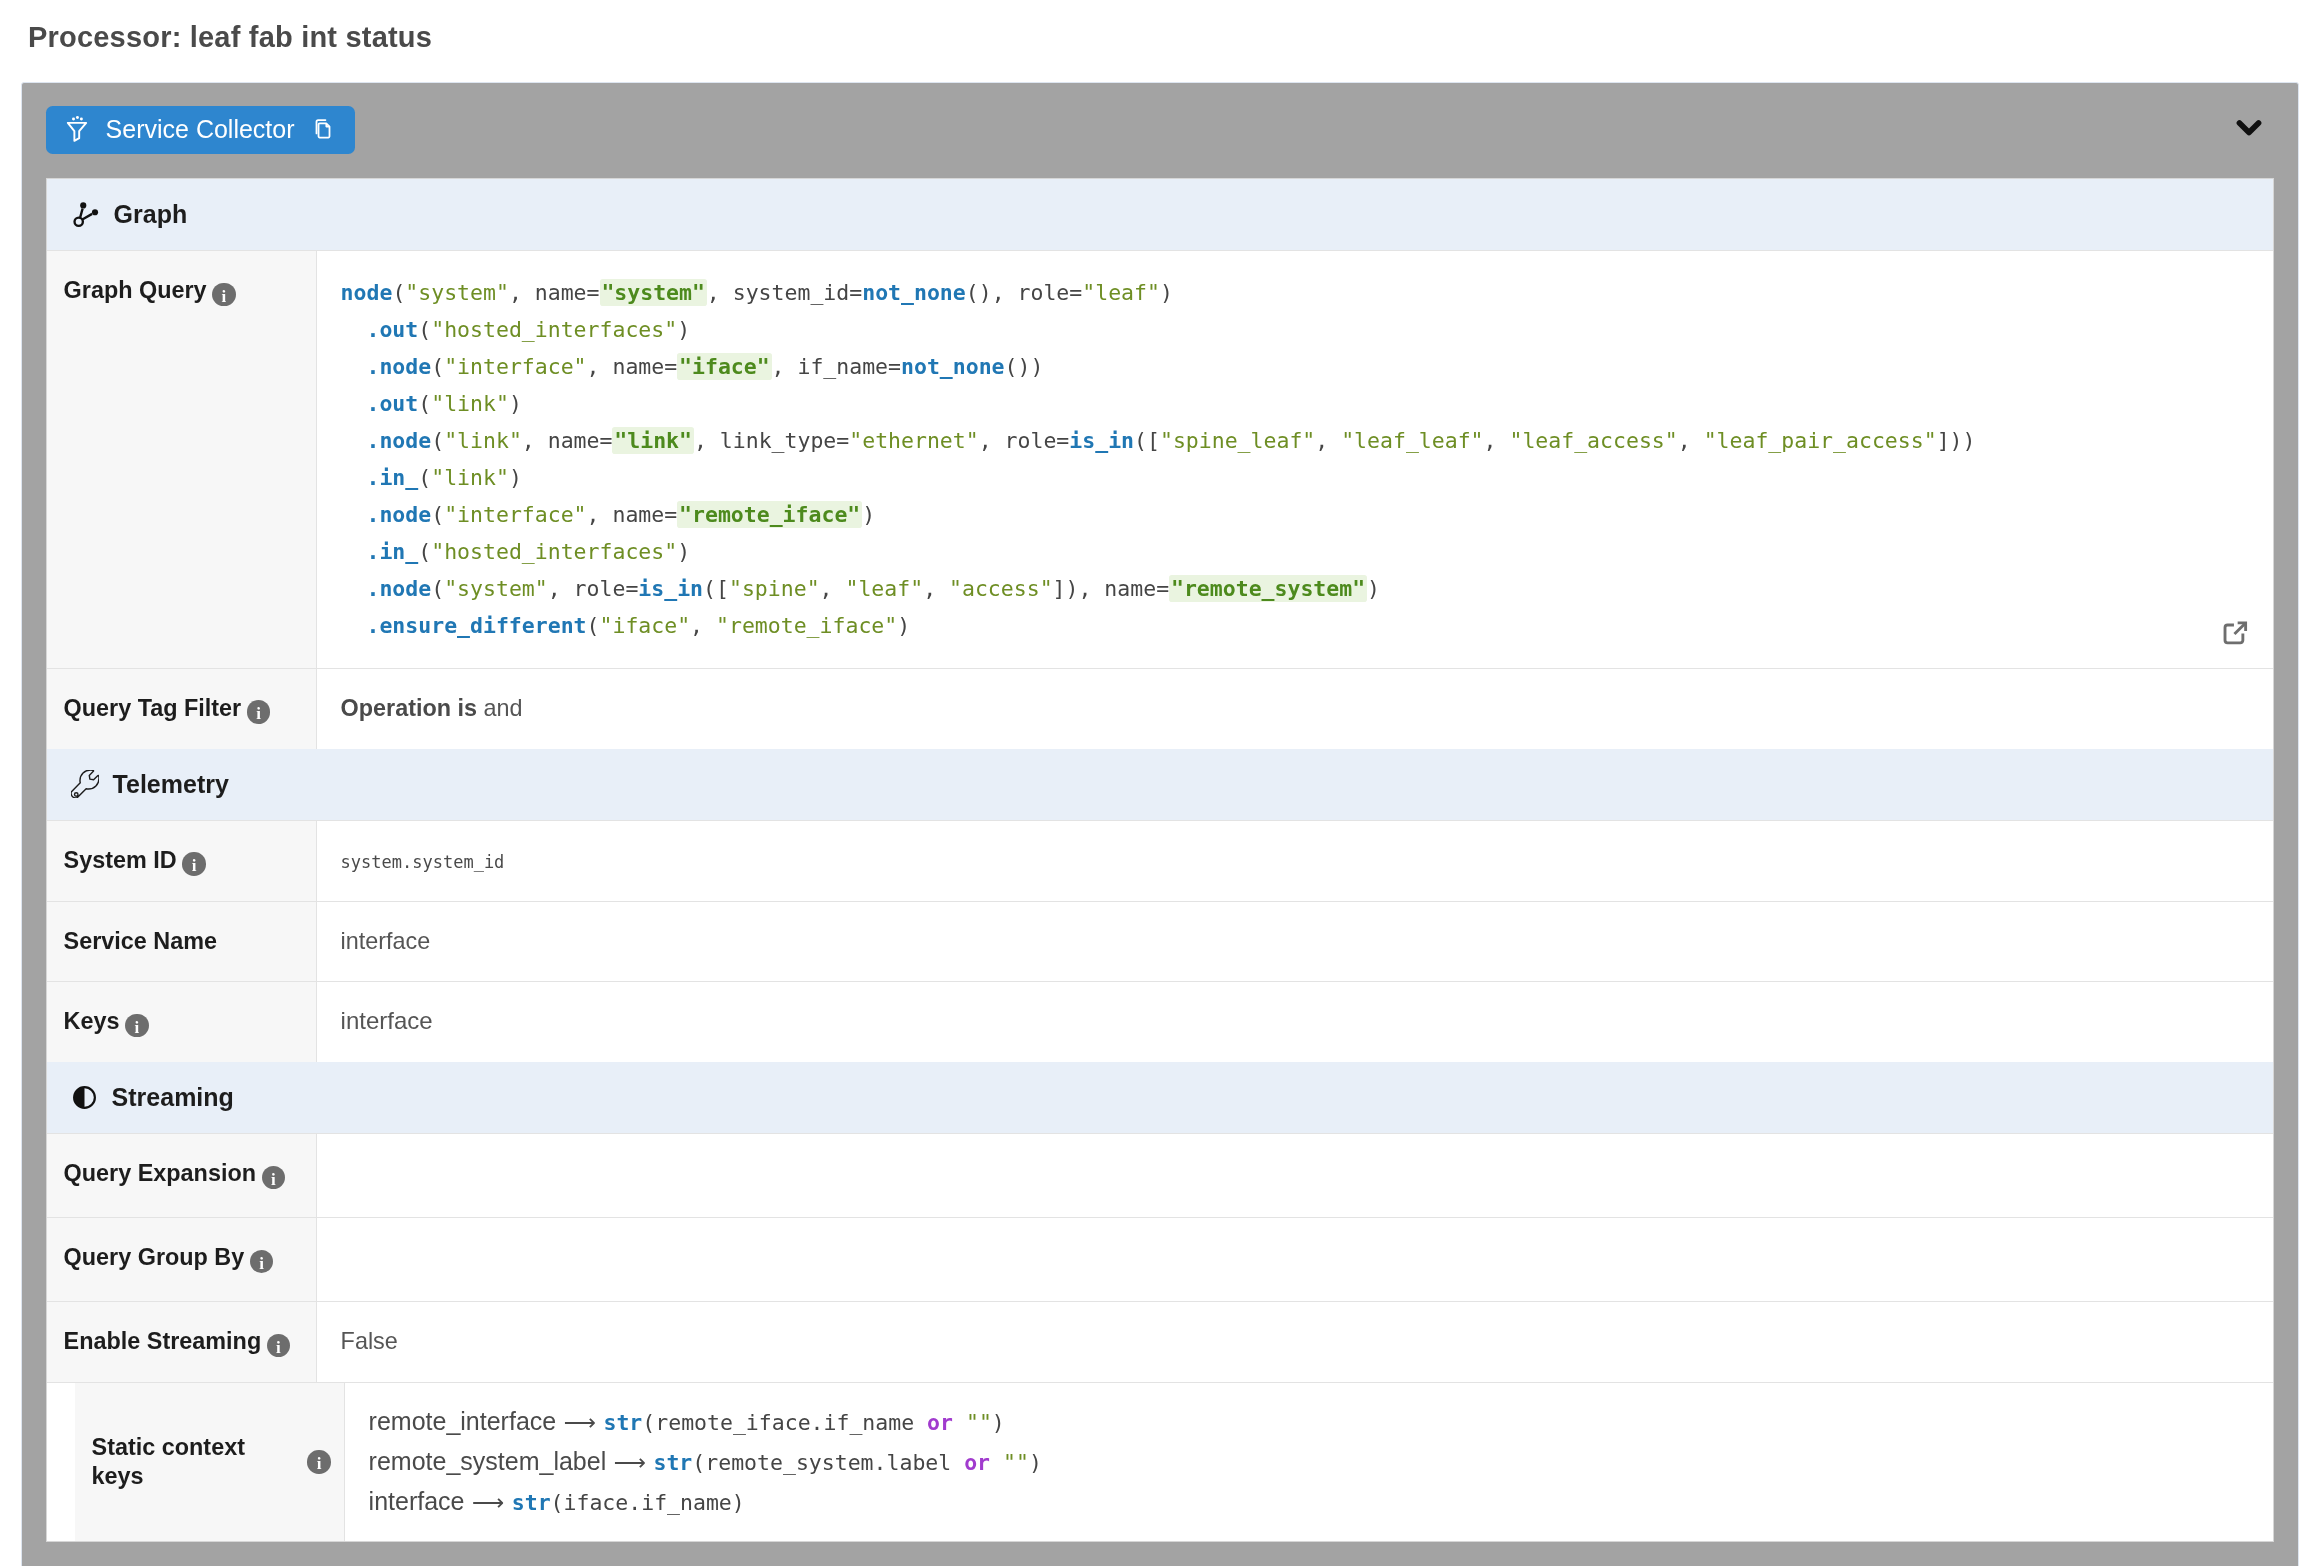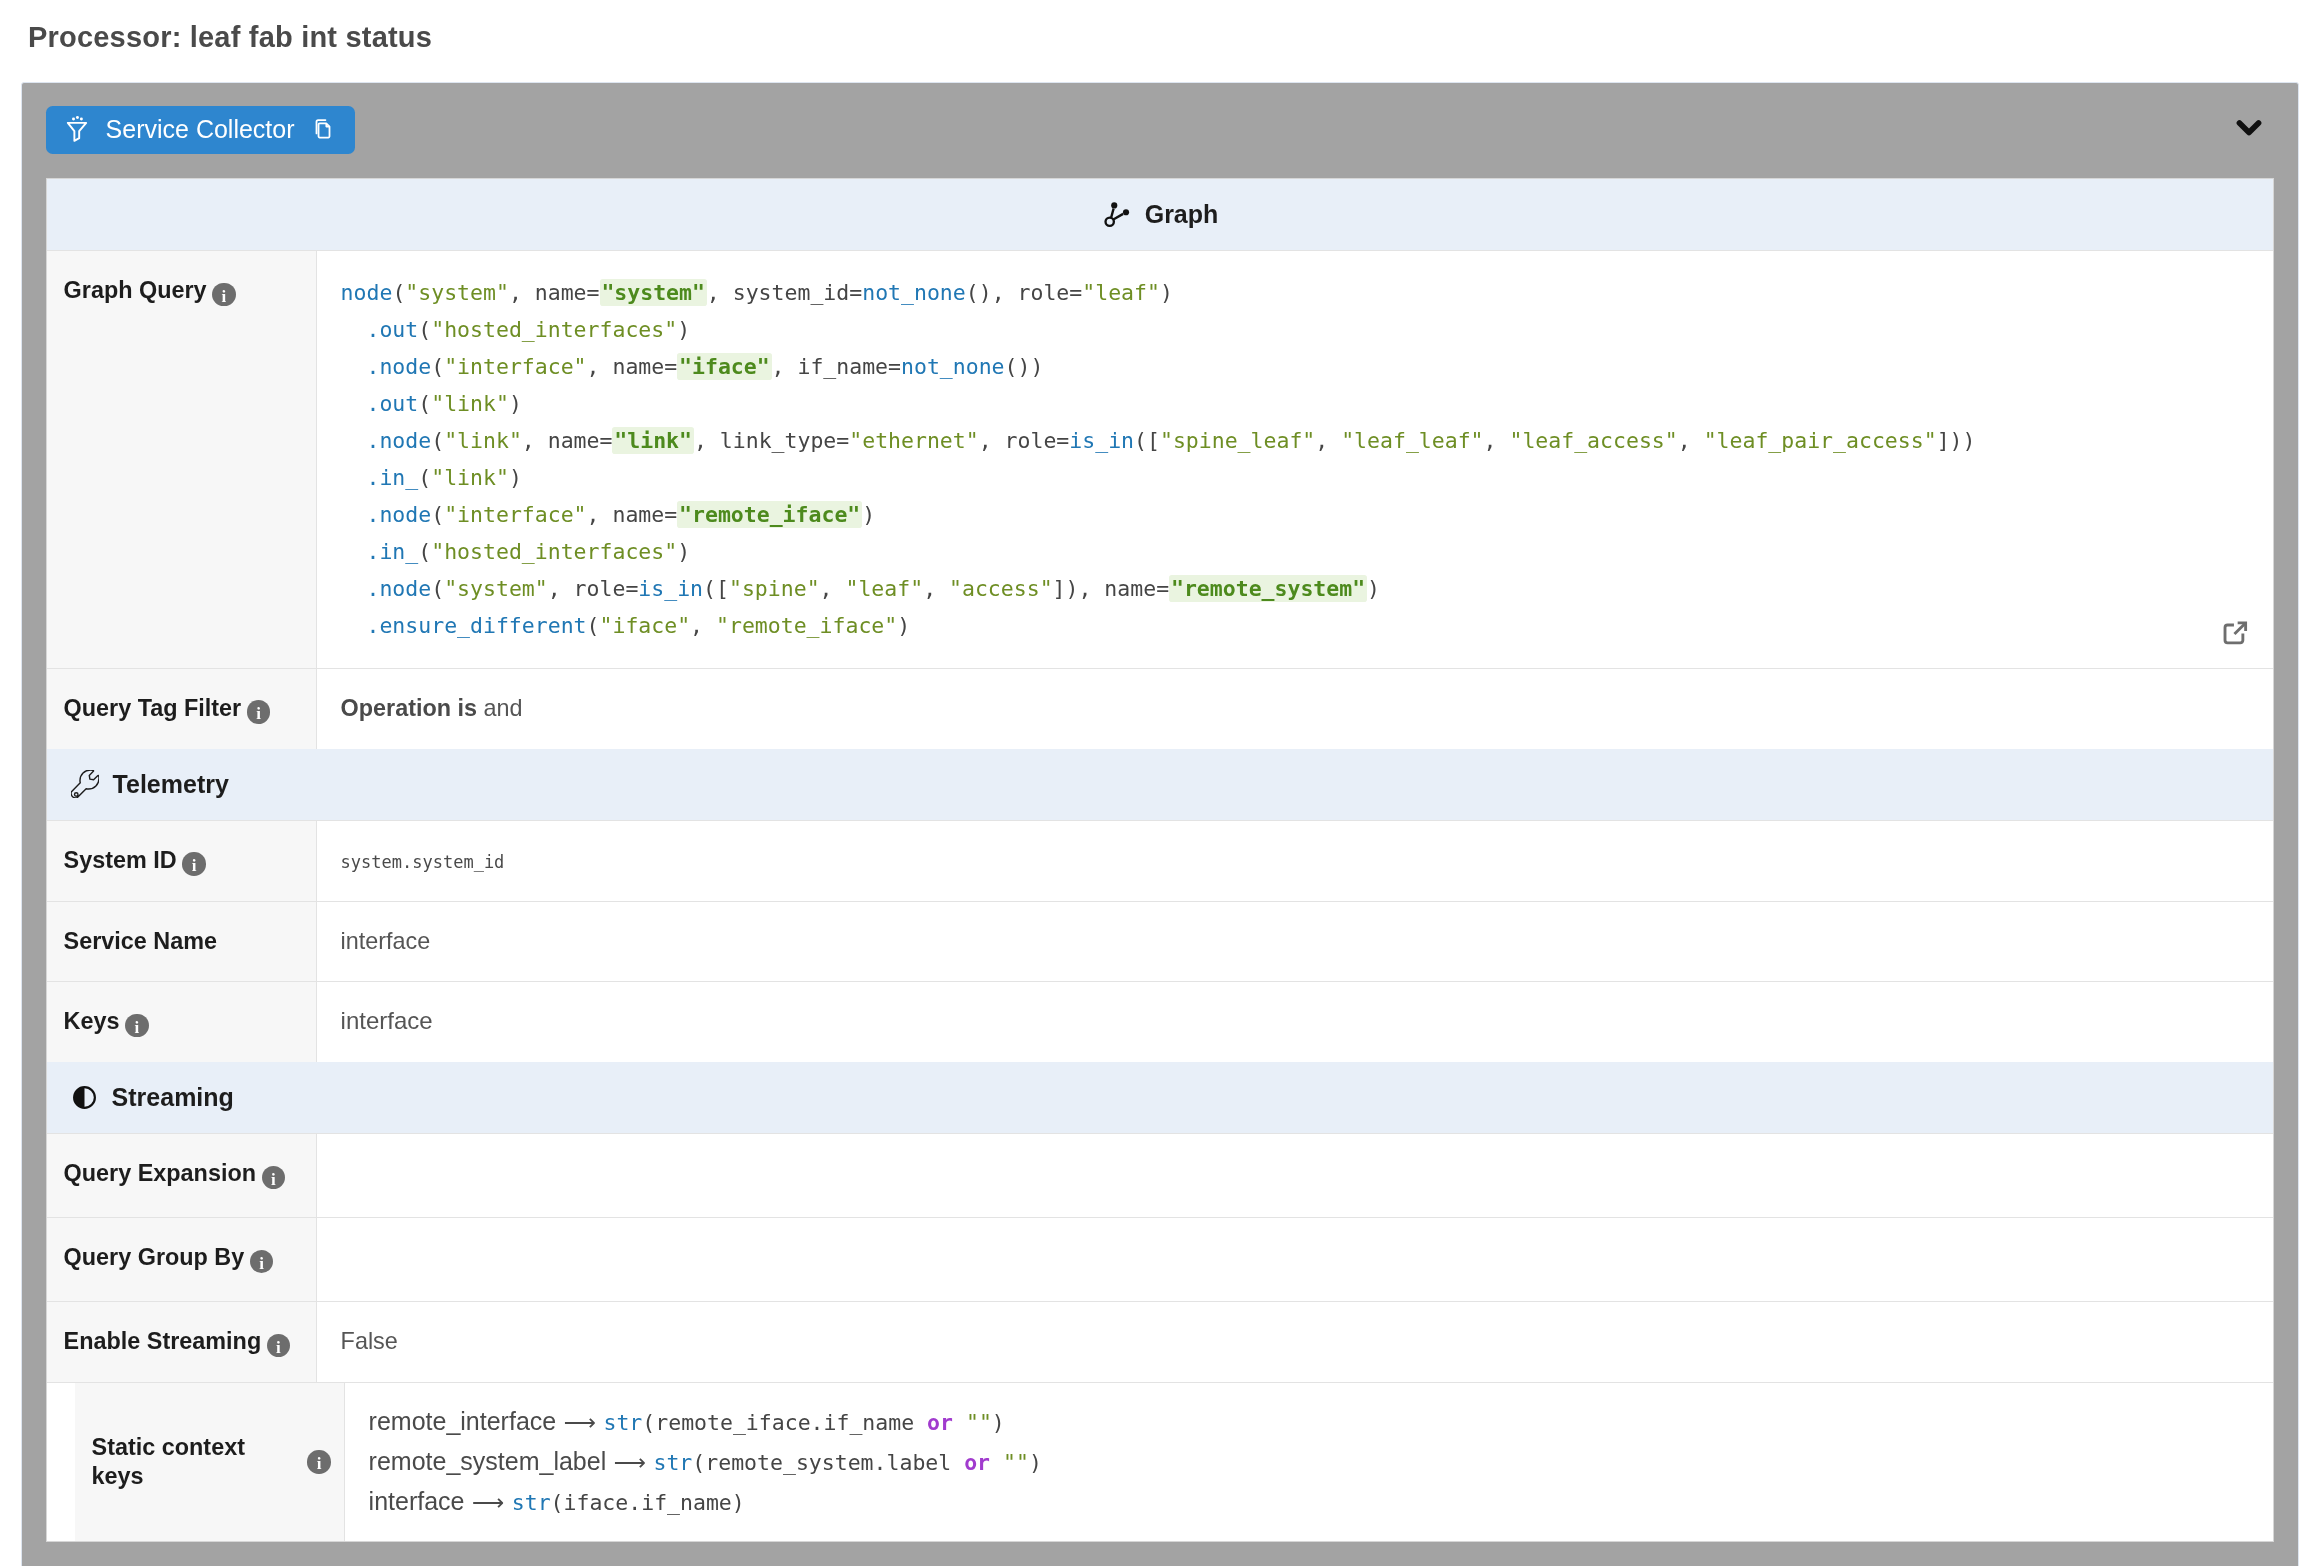--- a/index.html
+++ b/index.html
@@ -77,21 +77,21 @@
     font-weight:700; font-size:17px;
   }
   
   .code-block {
     font-family:"DejaVu Sans Mono","Liberation Mono",monospace;
     font-size:21.5px; line-height:37px; color:#454545;
     white-space:pre;
   }
   .row-graph-query .cell-value { padding:22.5px 24px 24px 24px; }
   .tok-pln { color:#454545; }
-  .tok-fn  { color:#2077b4; font-weight:400; }
+  .tok-fn  { color:#2077b4; font-weight:700; }
   .tok-str { color:#6e8e24; }
   .tok-hl  { color:#4d8a1d; font-weight:700; background:#eaf4e0; border-radius:2.8px; padding:0.9px 1.9px; }
   .tok-kw  { color:#a13bce; font-weight:700; }
   .popout-btn {
     position:absolute; right:20.6px; bottom:13px;
     width:36px; height:36px;
     display:flex; align-items:center; justify-content:center;
     cursor:pointer;
   }
   .mono-value {
@@ -142,21 +142,21 @@
       <span>
         <svg width="36" height="36" viewBox="0 0 32 32">
           <path d="M7.5 11.5 L16 20 L24.5 11.5" fill="none" stroke="#111111" stroke-width="5" stroke-linecap="round" stroke-linejoin="round"></path>
         </svg>
       </span>
     </div>
   </div>
 
   <div class="card">
 
-    <div class="section-header" style="border-top:none;justify-content:center;">
+    <div class="section-header" style="border-top:none;">
       <span class="sec-icon">
         <svg width="29" height="29" viewBox="0 0 32 32">
           <circle cx="8.5" cy="24" r="4.6" fill="none" stroke="#111111" stroke-width="2.6"></circle>
           <circle cx="13.5" cy="6" r="3.4" fill="#111111"></circle>
           <circle cx="26.5" cy="13.5" r="3.4" fill="#111111"></circle>
           <path d="M10 19.7 L12.8 9.5 M12.5 21.5 L23.3 15.3" stroke="#111111" stroke-width="2.6"></path>
         </svg>
       </span>
       <span>Graph</span>
     </div>

